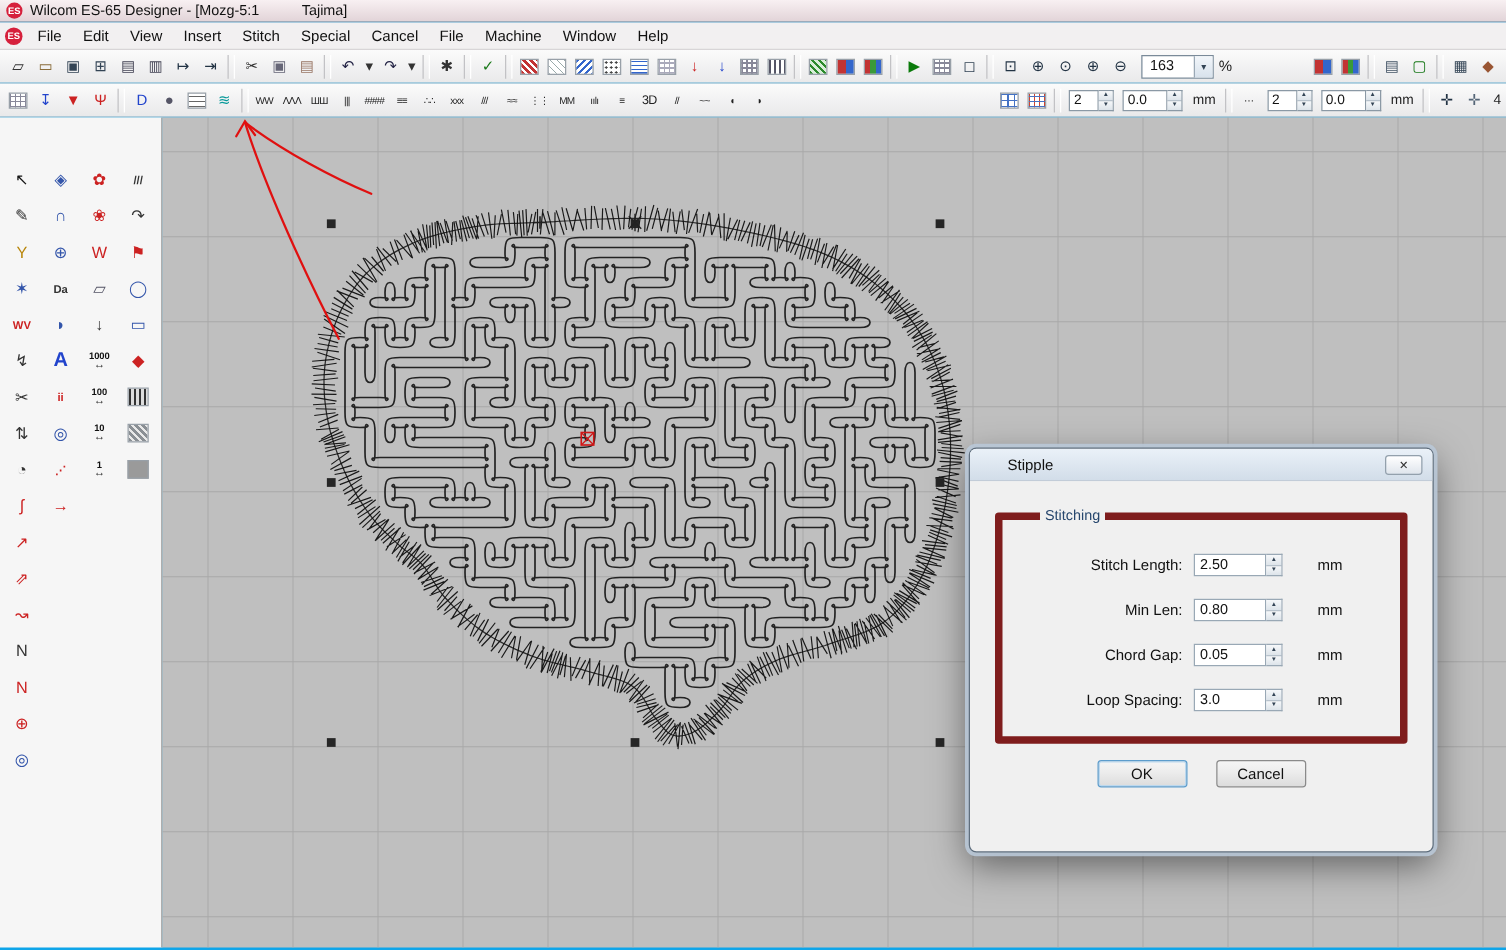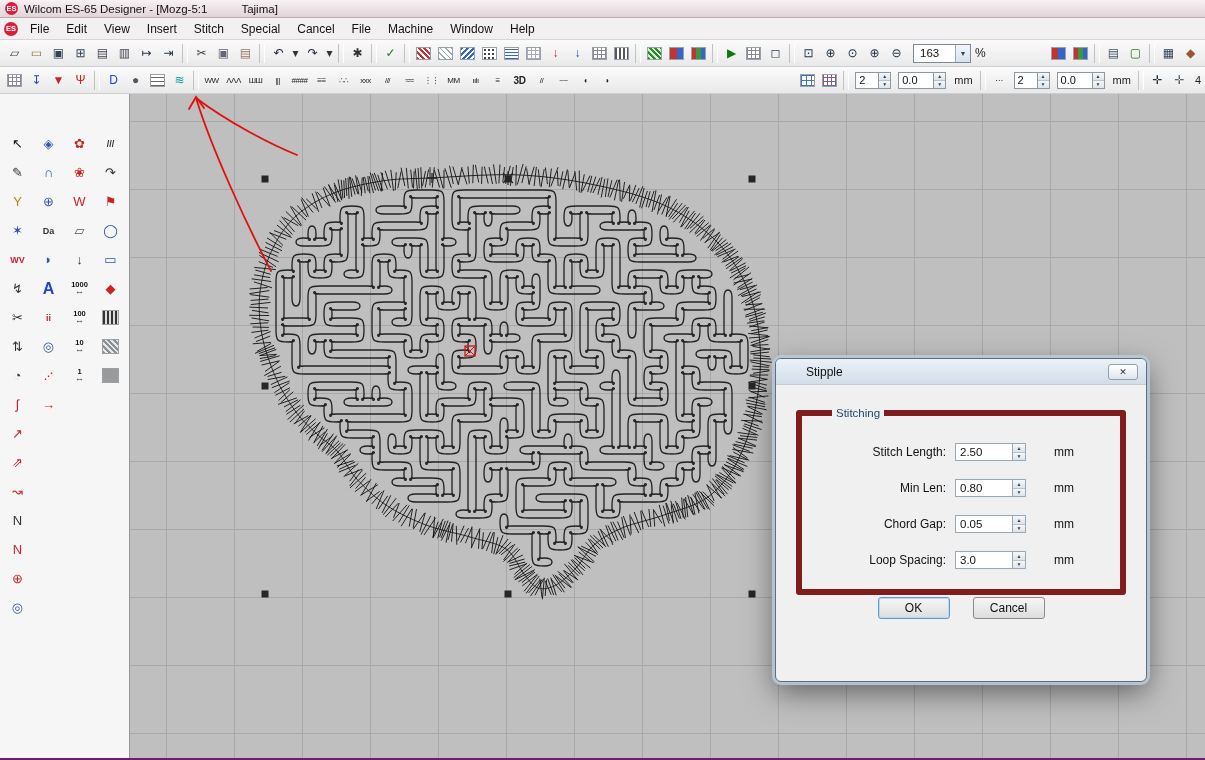--- a/index.html
+++ b/index.html
@@ -1,38 +1,38 @@
 <!DOCTYPE html>
 <html><head>
 <meta charset="utf-8">
 <style>
 *{box-sizing:border-box;margin:0;padding:0}
 html,body{width:1205px;height:760px;font-family:"Liberation Sans",sans-serif;background:#888}
-.app{position:relative;width:1205px;height:760px;overflow:hidden;background:#701a75}
+.app{position:relative;width:1205px;height:760px;overflow:hidden;background:#0ea5e9}
 
 
 .titlebar{height:18px;display:flex;align-items:center;gap:6px;padding-left:5px;
  background:linear-gradient(#f8f0f2,#e2d4d8);border-bottom:1px solid #b9a9ad;font-size:11.5px;color:#111}
 .logo{width:13px;height:13px;border-radius:50%;background:#d6203c;color:#fff;font-size:7.5px;font-weight:bold;
  display:flex;align-items:center;justify-content:center;flex:0 0 13px}
 .title2{margin-left:28px}
 
 
 .menubar{height:22px;display:flex;align-items:center;background:#f2f0f1;border-bottom:1px solid #d8d5d7;font-size:12px;color:#111;padding-left:4px}
 .doclogo{width:14px;height:14px;border-radius:50%;background:#d6203c;color:#fff;font-size:7.5px;font-weight:bold;
  display:flex;align-items:center;justify-content:center;margin-right:4px}
 .mitem{padding:2px 8px;border-radius:2px}
 
 
 .tb{height:27px;display:flex;align-items:center;background:linear-gradient(#fbfbfb,#e9e9ea);
  border-bottom:1px solid #cfcfd2;padding:0 4px;font-size:11px}
 .icons{display:flex;align-items:center;gap:1px}
 .ic{width:21px;height:20px;display:flex;align-items:center;justify-content:center;border-radius:2px;font-size:12px;color:#333;cursor:default}
 .ic.txt span{font-size:8px;letter-spacing:-.5px;white-space:nowrap;color:#222}
-.ic.txt.b span{font-size:10px;font-weight:bold}
+.ic.txt.b span{font-size:10px;font-weight:normal}
 .tsep{width:6px;height:19px;border-left:1px solid #c2c2c5;border-right:1px solid #ffffff;margin:0 2px;flex:0 0 6px}
 .swatch{display:block;width:15px;height:13px}
 .sw{border:1px solid #98a0a8}
 .p-slant-red{background:repeating-linear-gradient(45deg,#c23333 0 2px,#fff 2px 4px)}
 .p-slant-light{background:repeating-linear-gradient(45deg,#9aa 0 1px,#fff 1px 4px)}
 .p-slant-blue{background:repeating-linear-gradient(135deg,#3366cc 0 2px,#fff 2px 4px)}
 .p-slant-gray{background:repeating-linear-gradient(45deg,#8a8f94 0 2px,#e8e8e8 2px 4px)}
 .p-dots{background:radial-gradient(#444 .8px,#fff .9px);background-size:4px 4px}
 .p-dash-blue{background:repeating-linear-gradient(0deg,#3366cc 0 1px,#fff 1px 3px)}
 .p-cross-light{background:repeating-linear-gradient(0deg,#aab 0 1px,transparent 1px 4px),repeating-linear-gradient(90deg,#aab 0 1px,#fff 1px 4px)}
@@ -96,21 +96,21 @@
 .frow label{width:136px;text-align:right;margin-right:9px;font-size:12px;color:#111}
 .tval{width:58px;height:18px;border:1px solid #99a8b5;background:#fff;font-size:11.5px;display:flex;align-items:center;padding-left:4px;color:#111}
 .dspin{width:13px;height:18px;display:flex;flex-direction:column;border:1px solid #99a8b5;border-left:none}
 .dspin i{flex:1;display:flex;align-items:center;justify-content:center;font-size:5px;font-style:normal;color:#345;background:linear-gradient(#f6f8fa,#dde4ea)}
 .dspin i+i{border-top:1px solid #b7c2cc}
 .dunit{margin-left:28px;font-size:12px;color:#111}
 .chkrow{display:flex;align-items:center;margin:16px 0 0 92px;font-size:12px;color:#111;gap:6px}
 .chk{width:13px;height:13px;border:1px solid #8e98a2;background:#fff;display:flex;align-items:center;justify-content:center;
  font-size:10px;color:#2b579a;line-height:1}
 .chk:not(.checked){color:transparent}
-.btnrow{display:flex;justify-content:center;gap:23px;margin-top:2px}
+.btnrow{display:flex;justify-content:center;gap:23px;margin-top:13px}
 .dbtn{width:72px;height:22px;font-size:12px;font-family:inherit;color:#111;border-radius:3px;cursor:default;
  background:linear-gradient(#f5f5f5,#ececec 45%,#dcdcdc);border:1px solid #8a8a8a}
 .dbtn.def{border-color:#5c9ccc;box-shadow:inset 0 0 0 1px #bcd8ee}
 </style>
 </head>
 <body>
 
 <div class="app">
 
   <div class="titlebar">

